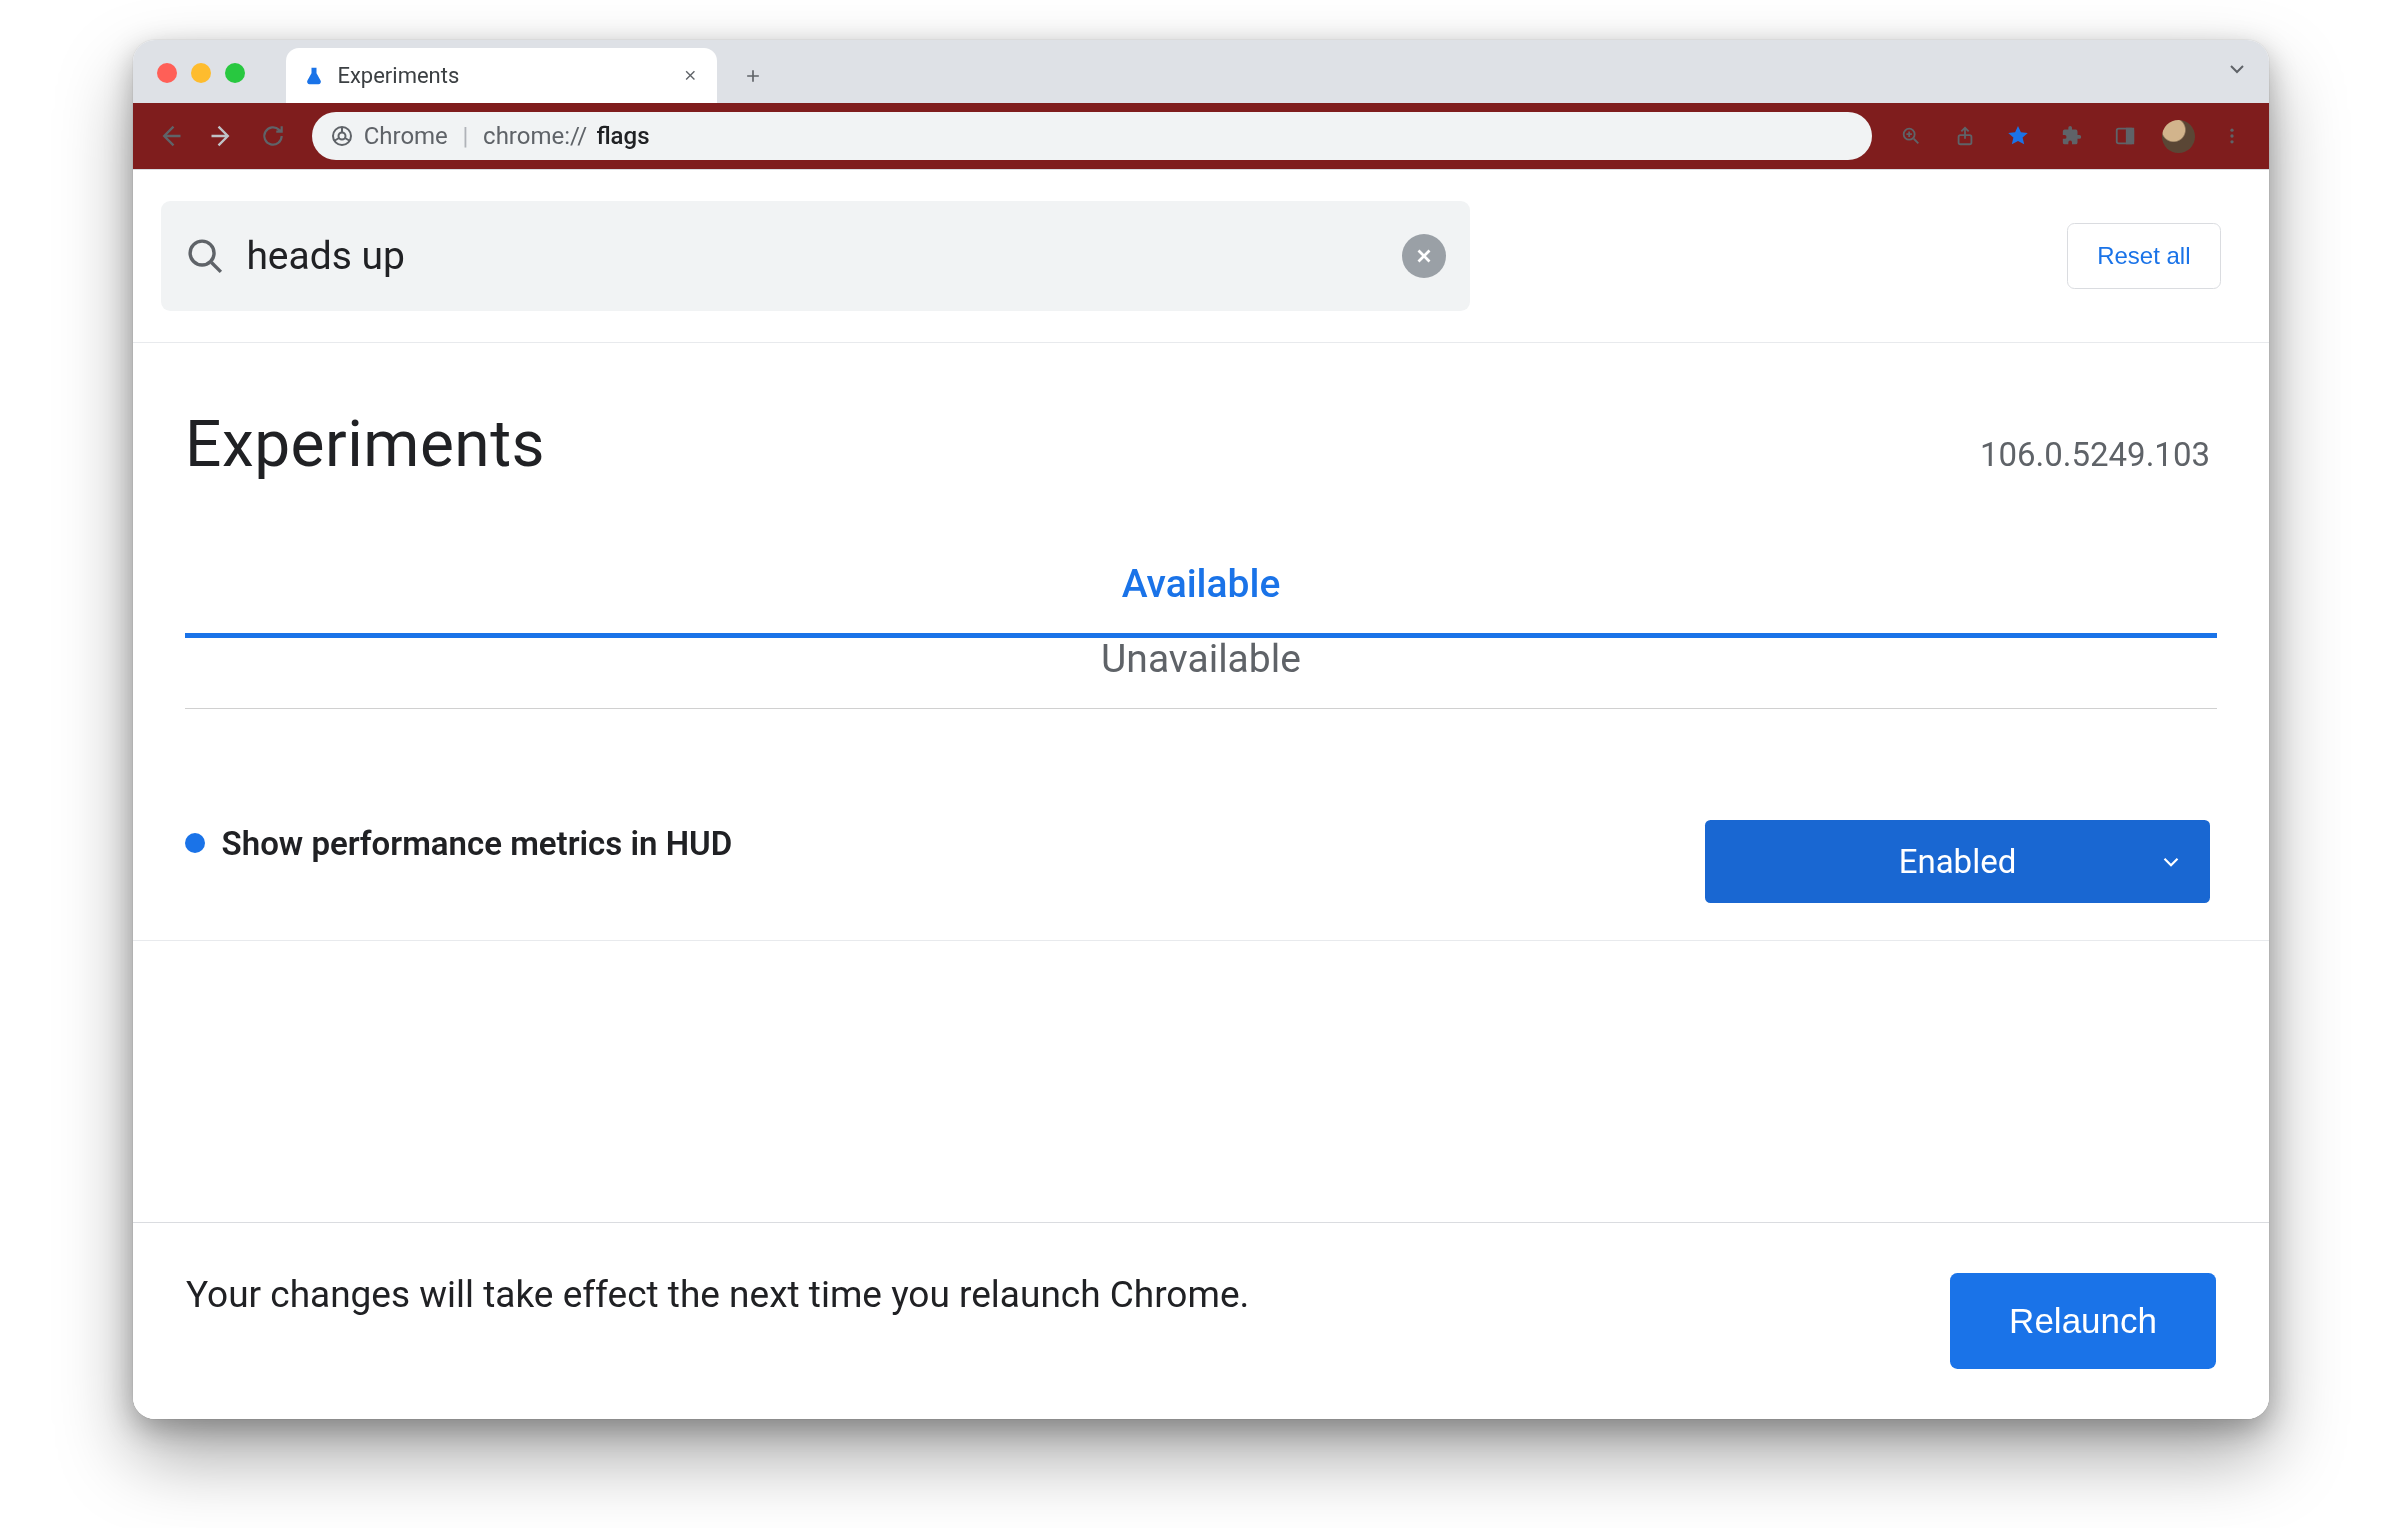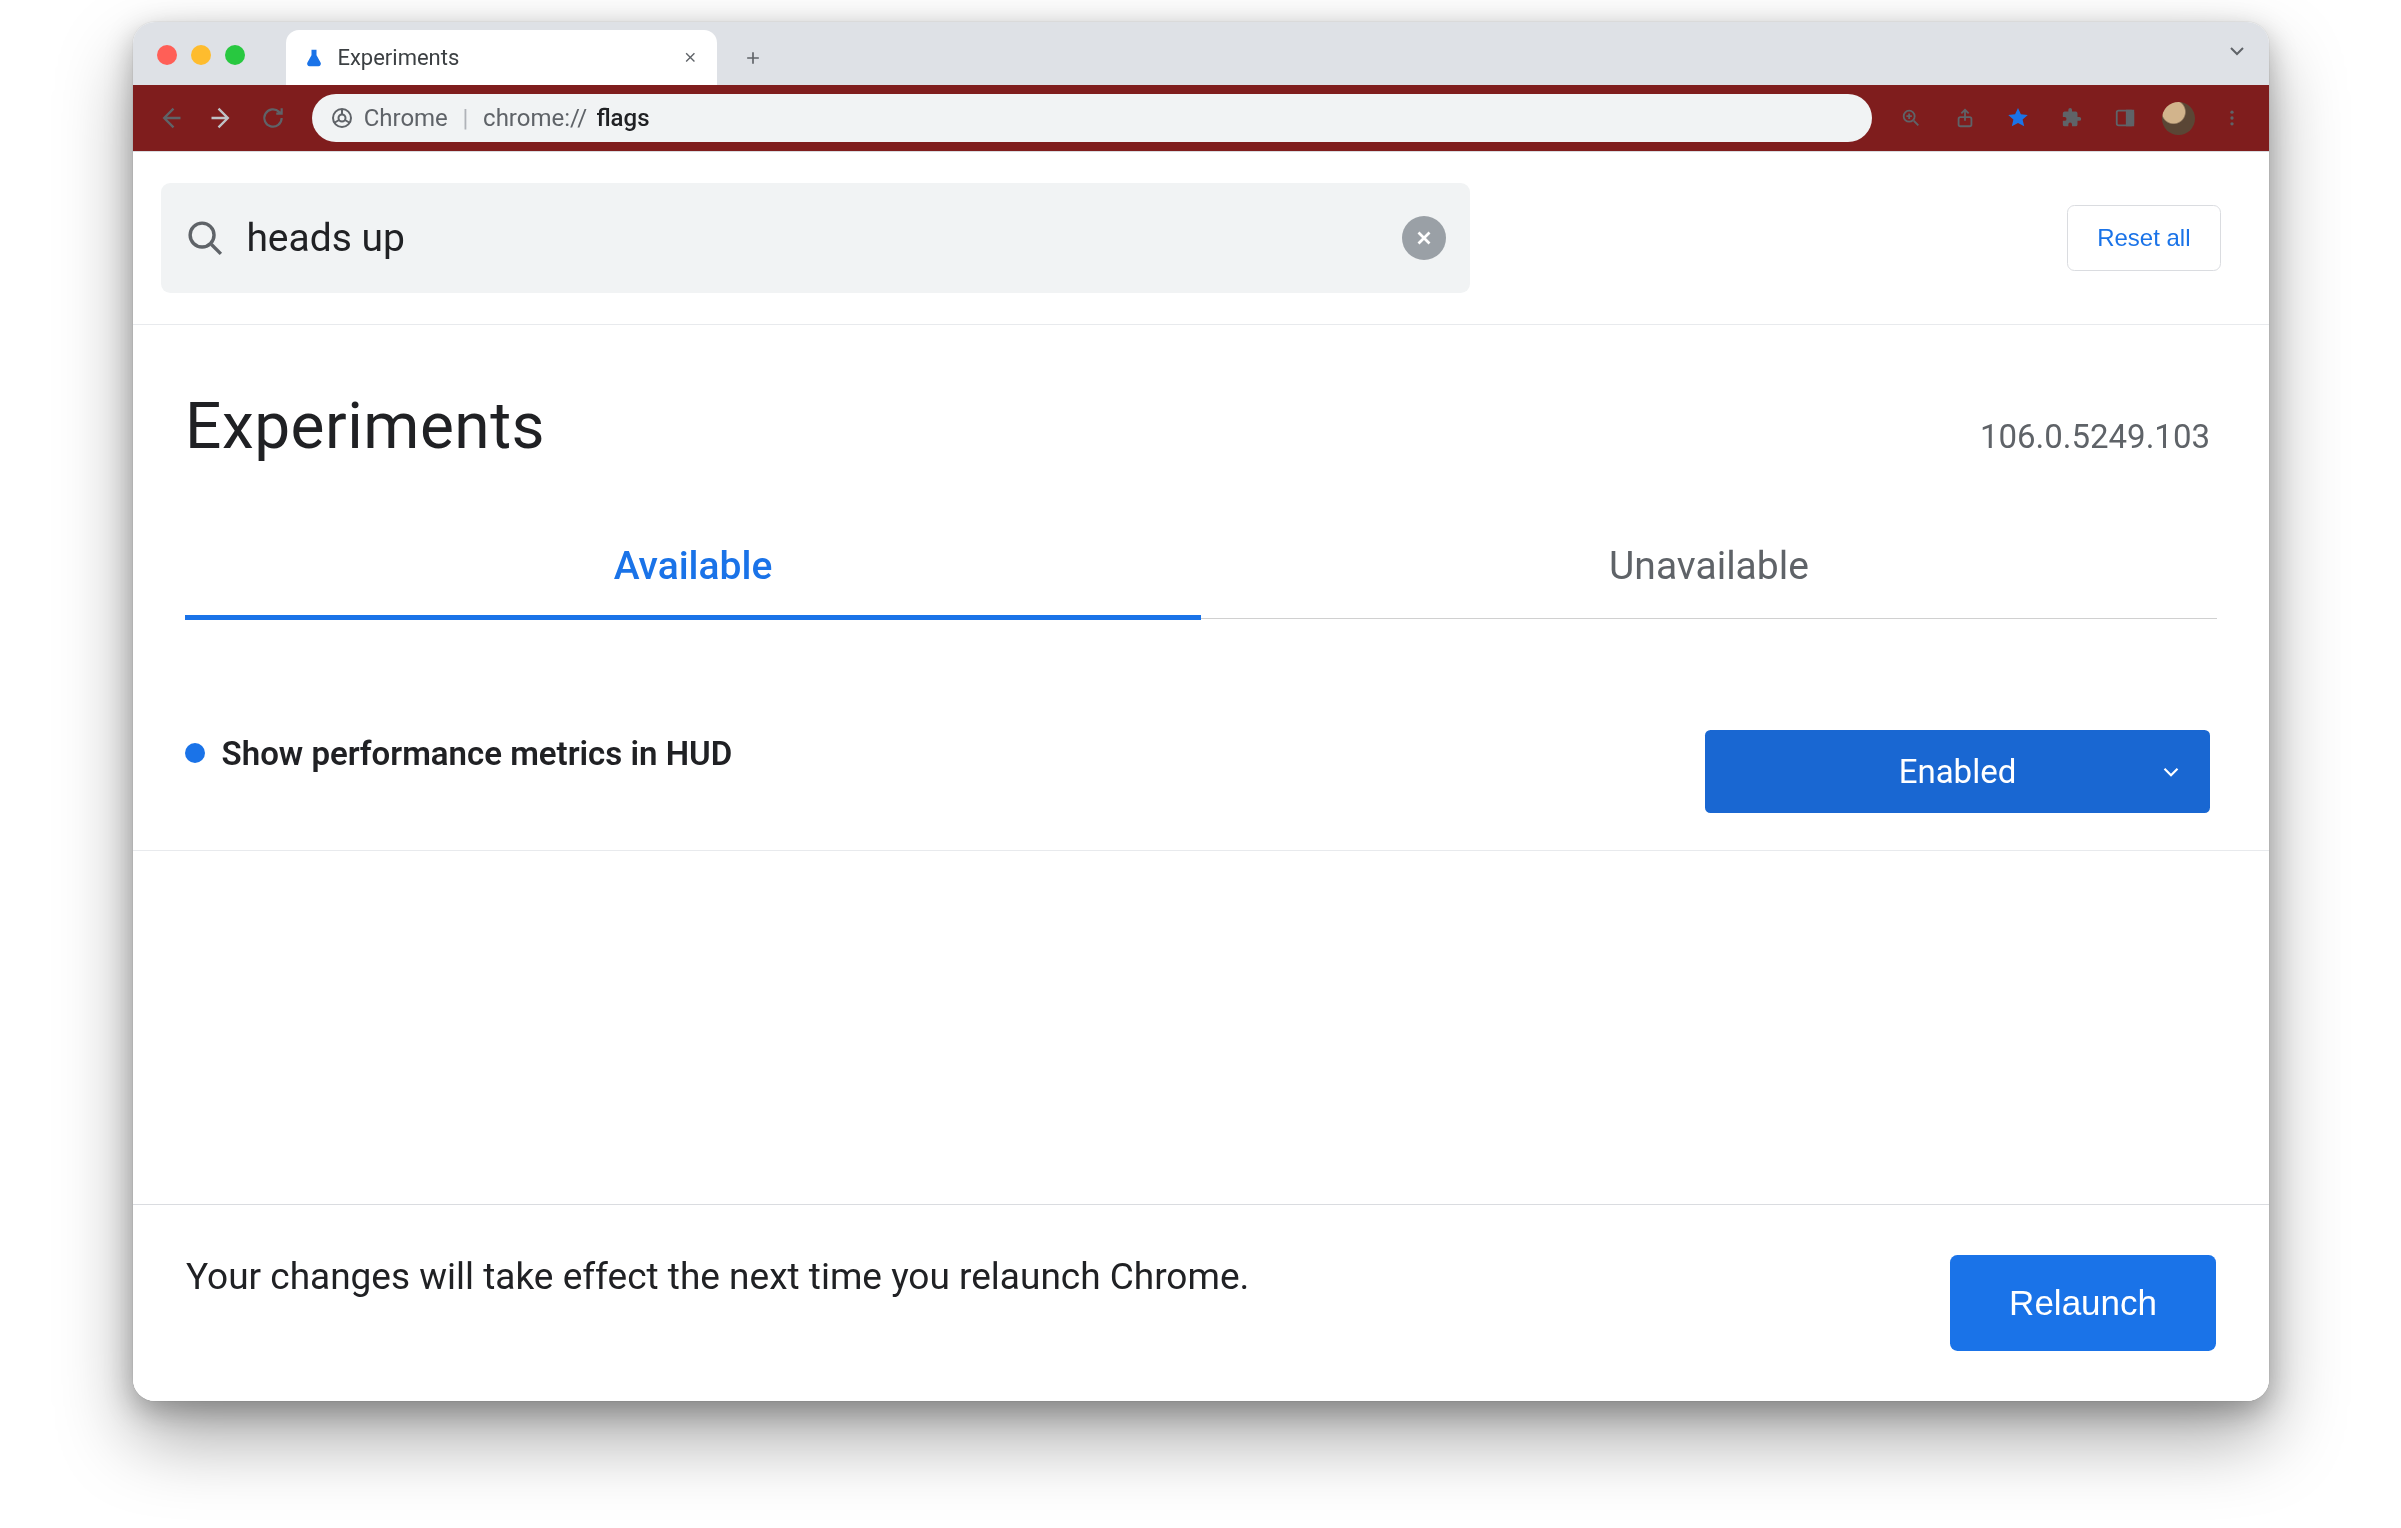--- a/index.html
+++ b/index.html
@@ -31,21 +31,21 @@
     background:transparent;
   }
   .stage{
     position:relative;
     width:2401px;
     height:1529px;
   }
   .window{
     position:absolute;
     left:133px;
-    top:22px;
+    top:40px;
     width:2136px;
     height:1379px;
     background:var(--page-bg);
     border-radius:22px;
     box-shadow:
       0 0 0 0.9px rgba(0,0,0,.04),
       0 37px 74px rgba(0,0,0,.35),
       0 9.2px 28px rgba(0,0,0,.25);
     overflow:hidden;
     display:flex;
@@ -126,21 +126,21 @@
   .reset-btn{
     margin-left:auto;padding:18.4px 29.5px;border:0.9px solid #dadce0;border-radius:7.4px;background:#fff;color:var(--blue);
     font-size:24px;font-weight:500;cursor:pointer;
   }
   .titlebar{
     display:flex;align-items:baseline;justify-content:space-between;padding:64px 59px 0 52px;
   }
   .titlebar h1{margin:0;font-size:64px;font-weight:400;color:var(--heading);letter-spacing:0.5px}
   .version{font-size:33px;color:#5f6368}
   .tabs{
-    display:flex;margin:79px 52px 0 52px;border-bottom:1.8px solid #d0d0d0;
+    display:flex;margin:79px 52px 0 52px;border-bottom:1.8px solid #d0d0d0;flex-direction:column;
   }
   .tabbtn{
     flex:1;text-align:center;font-size:39px;padding-bottom:26px;cursor:pointer;
   }
   .tabbtn.active{color:var(--blue);border-bottom:5.5px solid var(--blue);margin-bottom:-1.8px;font-weight:500}
   .tabbtn.inactive{color:var(--tab-inactive)}
   .flag{
     padding:74px 59px 37px 52px;display:flex;gap:37px;align-items:center;border-bottom:0.9px solid #e8eaed;
   }
   .flag-main{flex:1}

